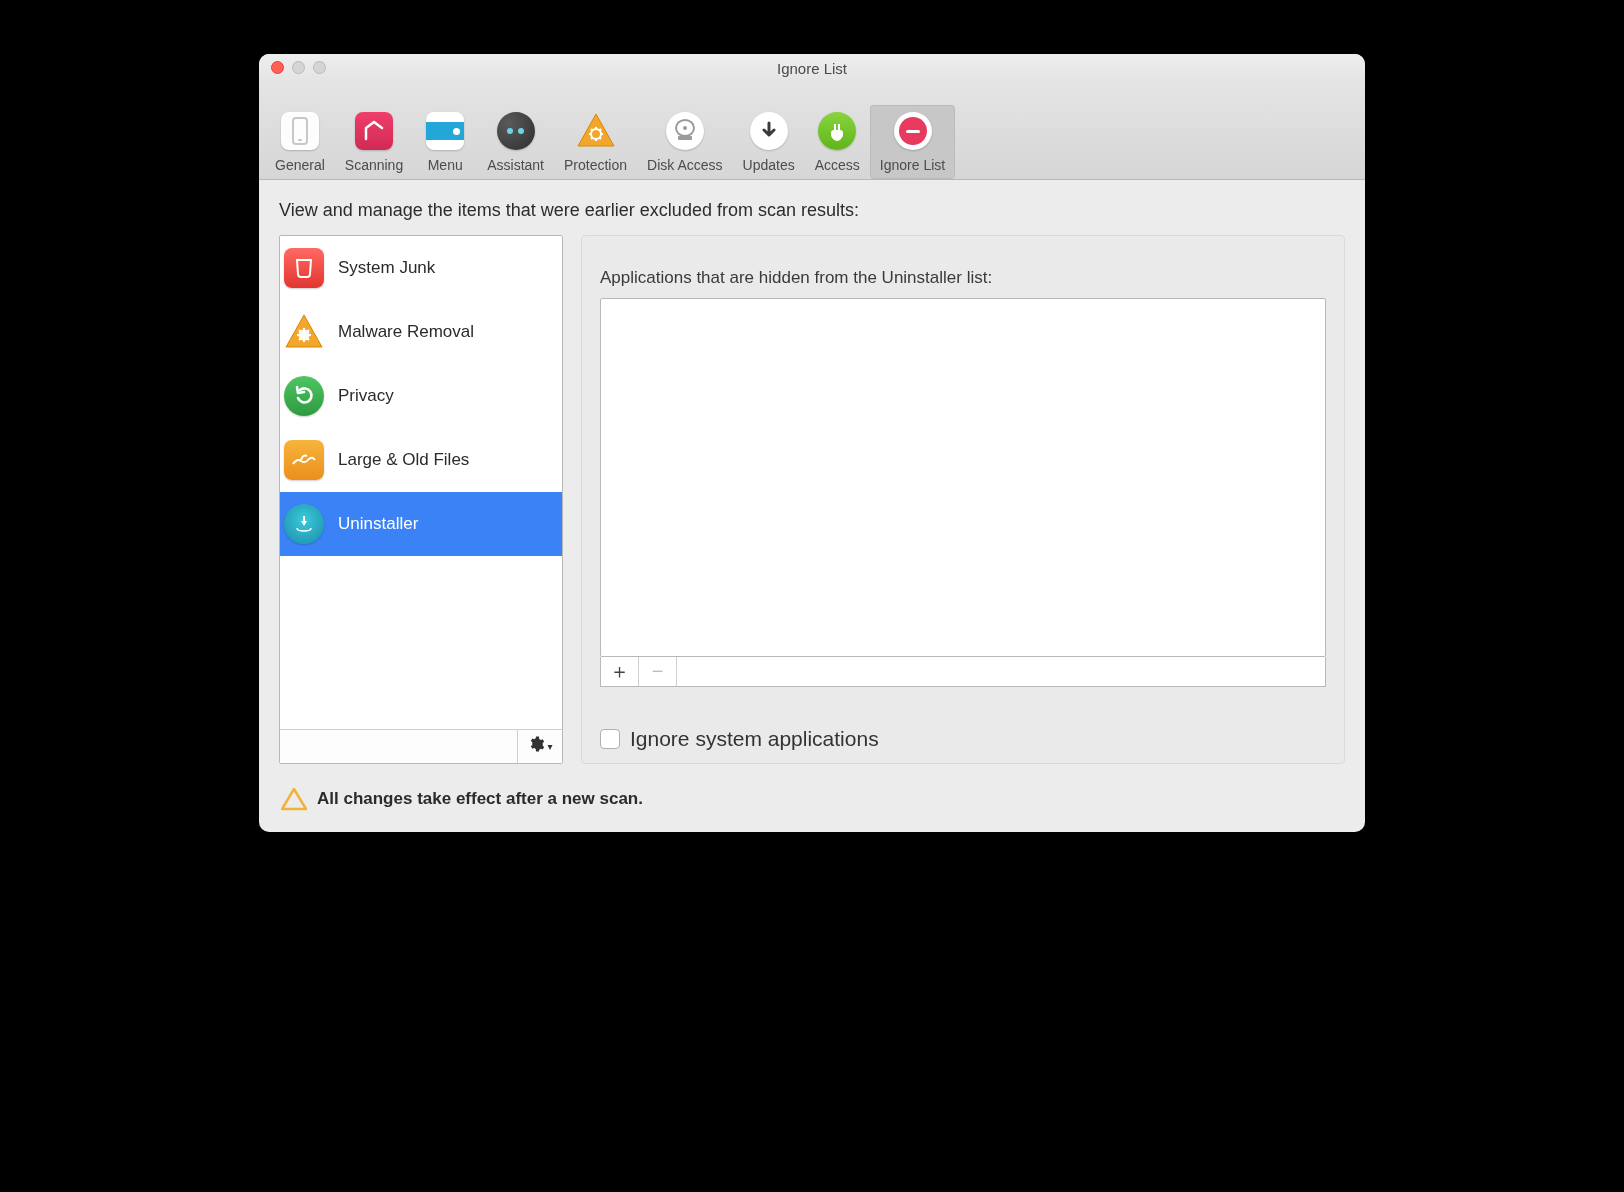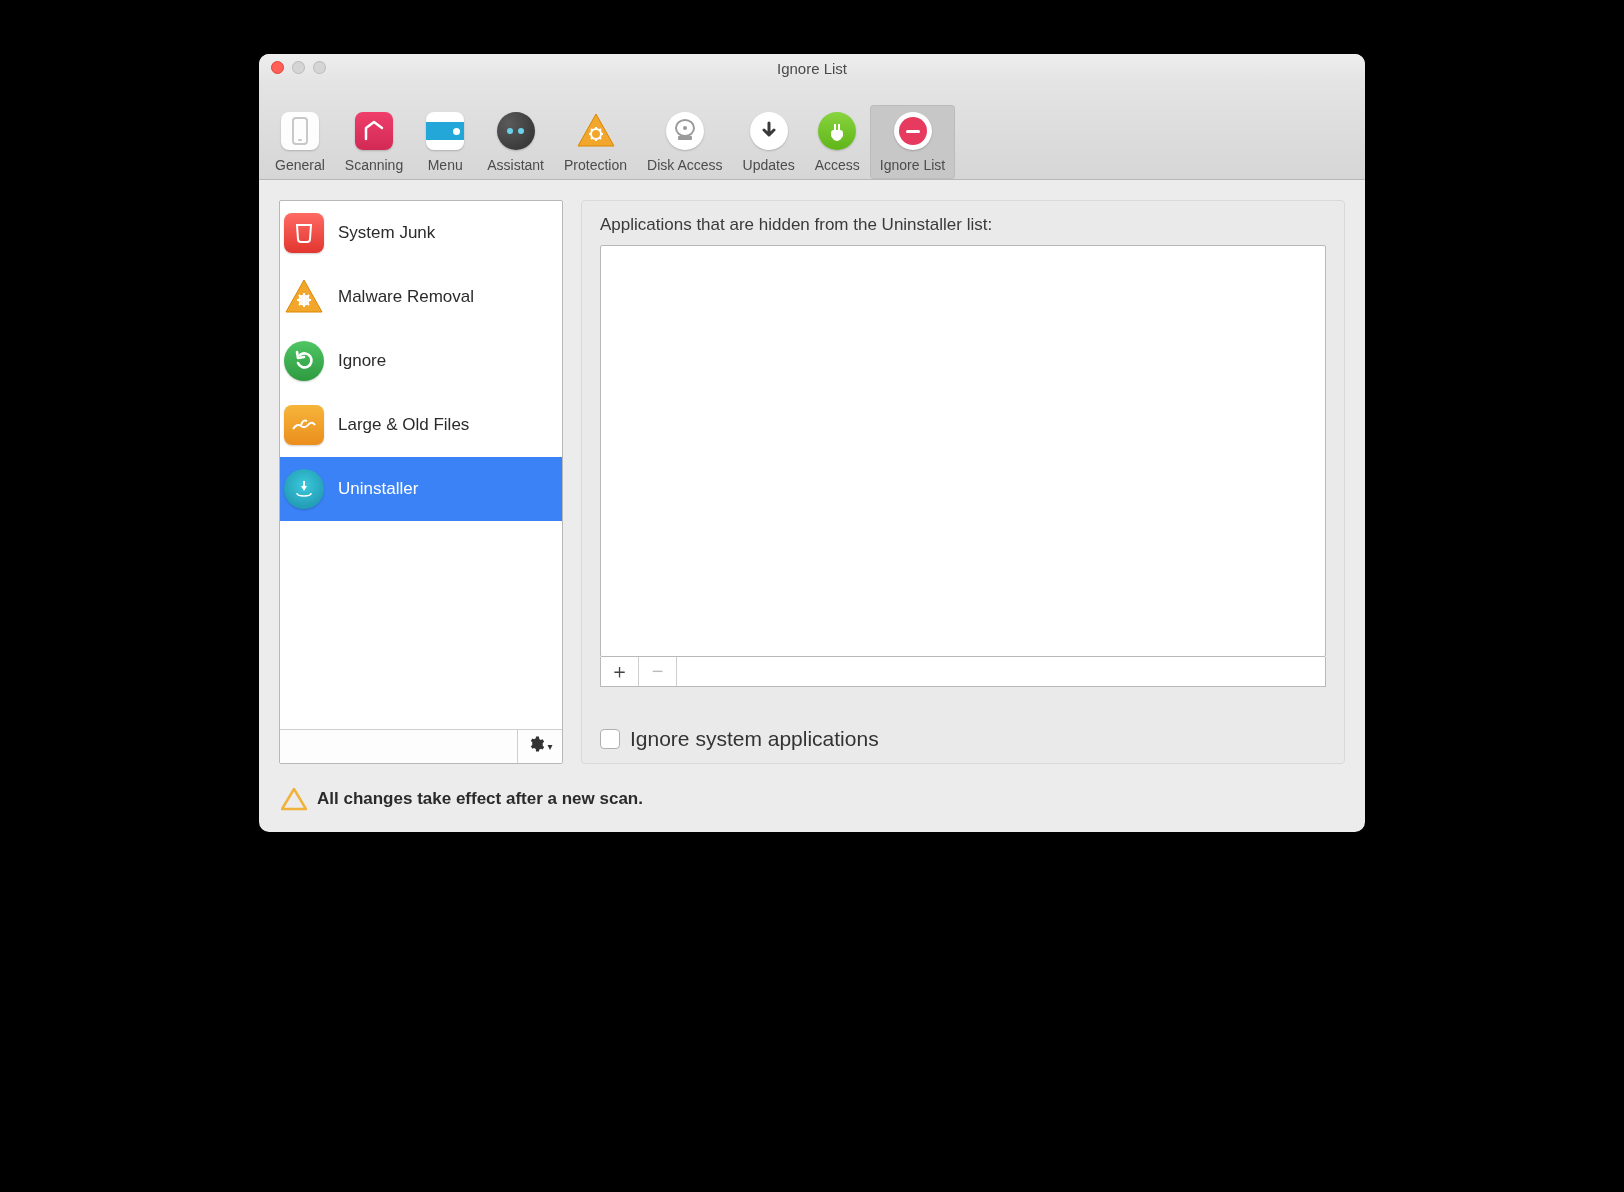--- a/index.html
+++ b/index.html
@@ -161,21 +161,21 @@
     justify-content: center;
     font-size: 18px;
     color: #333;
     gap: 2px;
   }
   .rightpane {
     flex: 1;
     border: 1px solid #d9d9d9;
     background: #eaeaea;
     border-radius: 4px;
-    padding: 14px 18px 12px 18px;
+    padding: 32px 18px 12px 18px;
     display: flex;
     flex-direction: column;
   }
   .rightpane .subhead {
     font-size: 17px;
     color: #3a3a3a;
     margin-bottom: 10px;
   }
   .listbox {
     flex: 1;
@@ -357,20 +357,21 @@
             <div style="width:14px;height:3px;background:#fff;border-radius:2px;"></div>
           </div>
         </div>
       </div>
       <span class="label">Ignore List</span>
     </div>
 
   </div>
 
   <div class="content">
+    <div class="heading">View and manage the items that were earlier excluded from scan results:</div>
 
     <div class="panes">
 
       <div class="sidebar">
         <div class="sidelist">
 
           <div class="siderow">
             <div class="sicon" style="background:linear-gradient(#ff6a63,#e1362f);">
               <svg width="24" height="24" viewBox="0 0 24 24">
                   <path d="M5 6 h14 l-1 14 a3 3 0 0 1 -3 3 h-6 a3 3 0 0 1 -3 -3 z" fill="none" stroke="#fff" stroke-width="2" transform="translate(0,-2)"></path>
@@ -397,21 +398,21 @@
             <span>Malware Removal</span>
           </div>
 
           <div class="siderow">
             <div class="sicon" style="background:linear-gradient(#4fc563,#2e9a40); border-radius:50%;">
               <svg width="24" height="24" viewBox="0 0 24 24">
                   <path d="M6 14 a7 7 0 1 0 2 -8" fill="none" stroke="#fff" stroke-width="2.6" stroke-linecap="round"></path>
                   <path d="M5 3 l1 6 l6 -1" fill="none" stroke="#fff" stroke-width="2.6" stroke-linecap="round" stroke-linejoin="round"></path>
                 </svg>
             </div>
-            <span>Ignore</span>
+            <span>Privacy</span>
           </div>
 
           <div class="siderow">
             <div class="sicon" style="background:linear-gradient(#f6b53a,#eb8e1e);">
               <svg width="26" height="20" viewBox="0 0 26 20">
                   <path d="M2 14 q4 -6 8 -3 q4 3 8 -2 q3 -3 6 1" fill="none" stroke="#fff" stroke-width="2"></path>
                   <path d="M10 10 q2 -6 6 -4" fill="none" stroke="#fff" stroke-width="2"></path>
                 </svg>
             </div>
             <span>Large &amp; Old Files</span>

